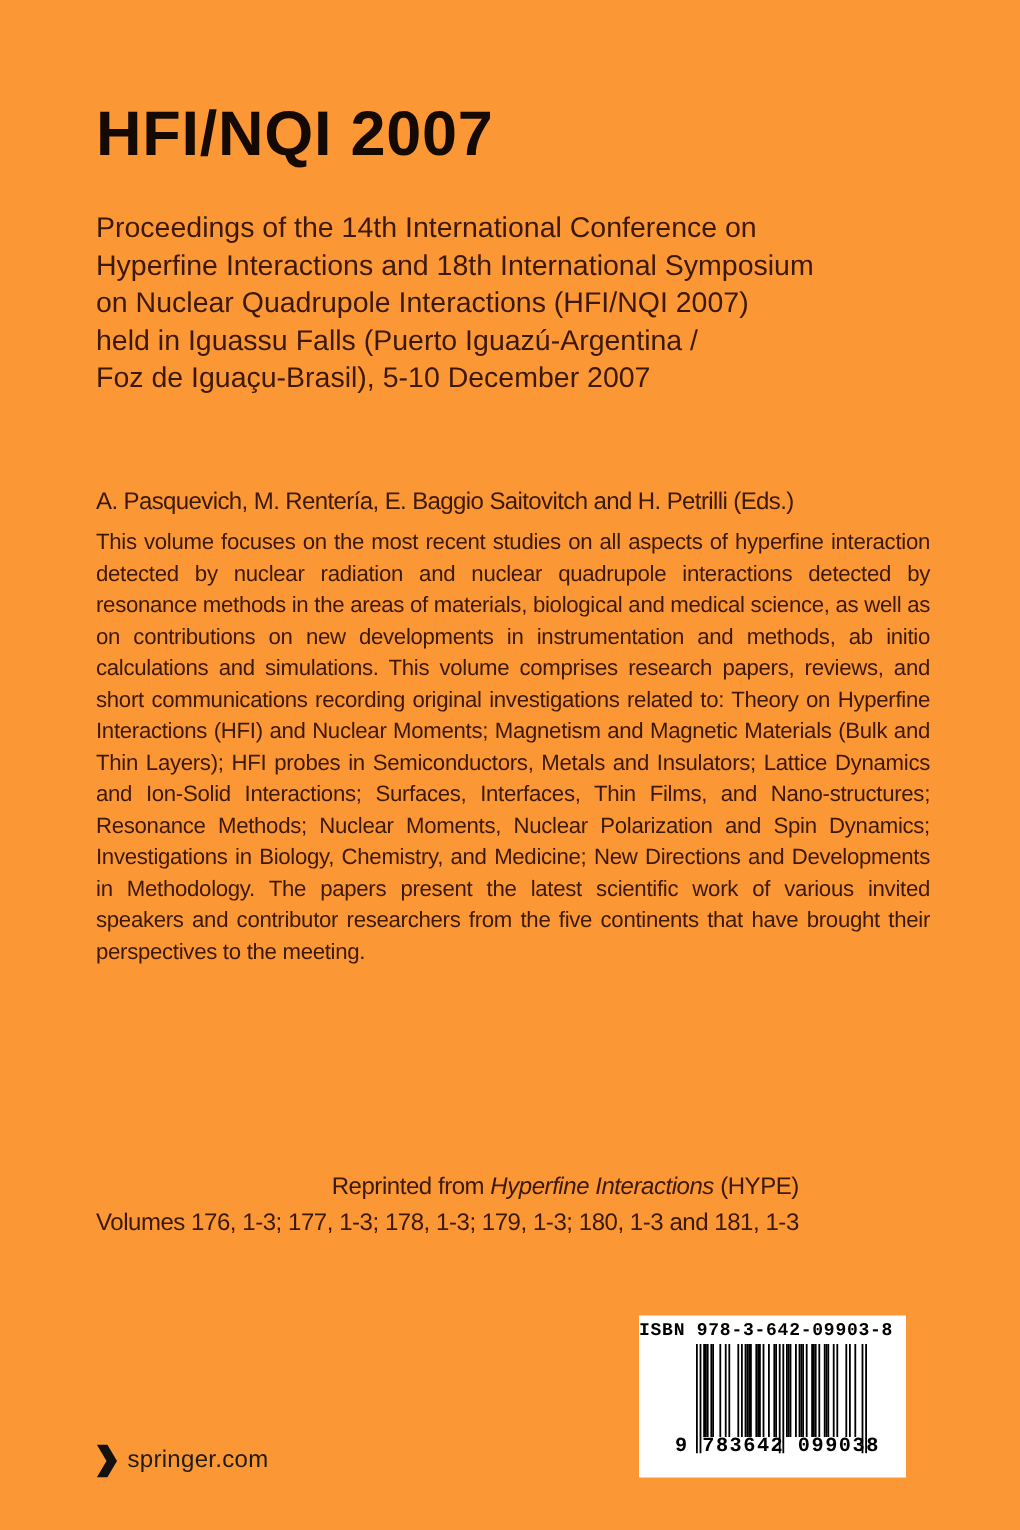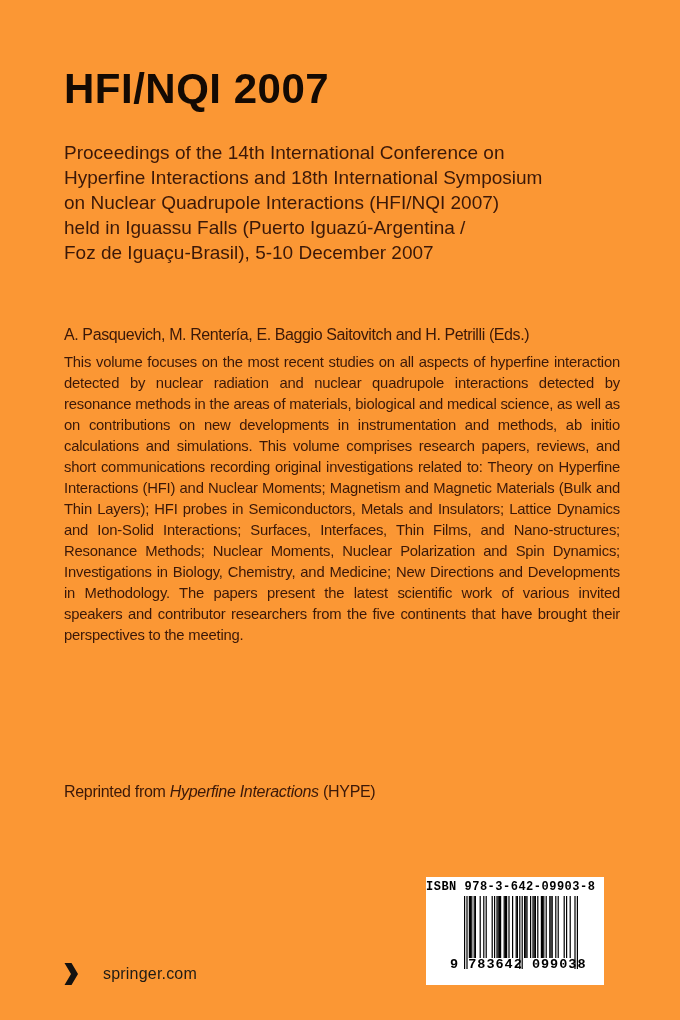--- a/index.html
+++ b/index.html
@@ -62,21 +62,21 @@
   .ean-svg rect{fill:var(--barcode-text,#000000);}
   .barcode-digits{
     position:absolute;left:24px;top:80px;
     font-family:"Liberation Mono", monospace;
     font-size:13.5px;font-weight:bold;letter-spacing:1px;
     color:var(--barcode-text,#000000);
     white-space:pre;
   }
   .publisher{
     position:absolute;left:63px;top:963px;
-    display:flex;align-items:center;gap:25px;
+    display:flex;align-items:center;gap:7px;
     color:var(--footer-text,#1F1B15);
   }
   .publisher .chev svg{display:block;}
   .publisher .site{font-size:16px;letter-spacing:0.2px;}
 </style>
 </head>
 <body>
 
 <div class="page">
 
@@ -87,20 +87,21 @@
 on Nuclear Quadrupole Interactions (HFI/NQI 2007)
 held in Iguassu Falls (Puerto Iguazú-Argentina /
 Foz de Iguaçu-Brasil), 5-10 December 2007</div>
 
   <div class="editors">A. Pasquevich, M. Rentería, E. Baggio Saitovitch and H. Petrilli (Eds.)</div>
 
   <p class="description">This volume focuses on the most recent studies on all aspects of hyperfine interaction detected by nuclear radiation and nuclear quadrupole interactions detected by resonance methods in the areas of materials, biological and medical science, as well as on contributions on new developments in instrumentation and methods, ab initio calculations and simulations. This volume comprises research papers, reviews, and short communications recording original investigations related to: Theory on Hyperfine Interactions (HFI) and Nuclear Moments; Magnetism and Magnetic Materials (Bulk and Thin Layers); HFI probes in Semiconductors, Metals and Insulators; Lattice Dynamics and Ion-Solid Interactions; Surfaces, Interfaces, Thin Films, and Nano-structures; Resonance Methods; Nuclear Moments, Nuclear Polarization and Spin Dynamics; Investigations in Biology, Chemistry, and Medicine; New Directions and Developments in Methodology. The papers present the latest scientific work of various invited speakers and contributor researchers from the five continents that have brought their perspectives to the meeting.</p>
 
   <div class="reprint">
     <div><span>Reprinted from </span><span class="italic">Hyperfine Interactions</span><span> (HYPE)</span></div>
+    <div>Volumes 176, 1-3; 177, 1-3; 178, 1-3;  179, 1-3; 180, 1-3 and 181, 1-3</div>
   </div>
 
   <div class="barcode-panel">
     <div class="isbn-label">ISBN 978-3-642-09903-8</div>
     <svg id="ean-svg" class="ean-svg" width="114" height="73" viewBox="0 0 95 73" preserveAspectRatio="none">
         <rect x="0" y="0" width="1" height="73"></rect>
         <rect x="2" y="0" width="1" height="73"></rect>
         <rect x="4" y="0" width="1" height="62"></rect>
         <rect x="5" y="0" width="1" height="62"></rect>
         <rect x="6" y="0" width="1" height="62"></rect>

